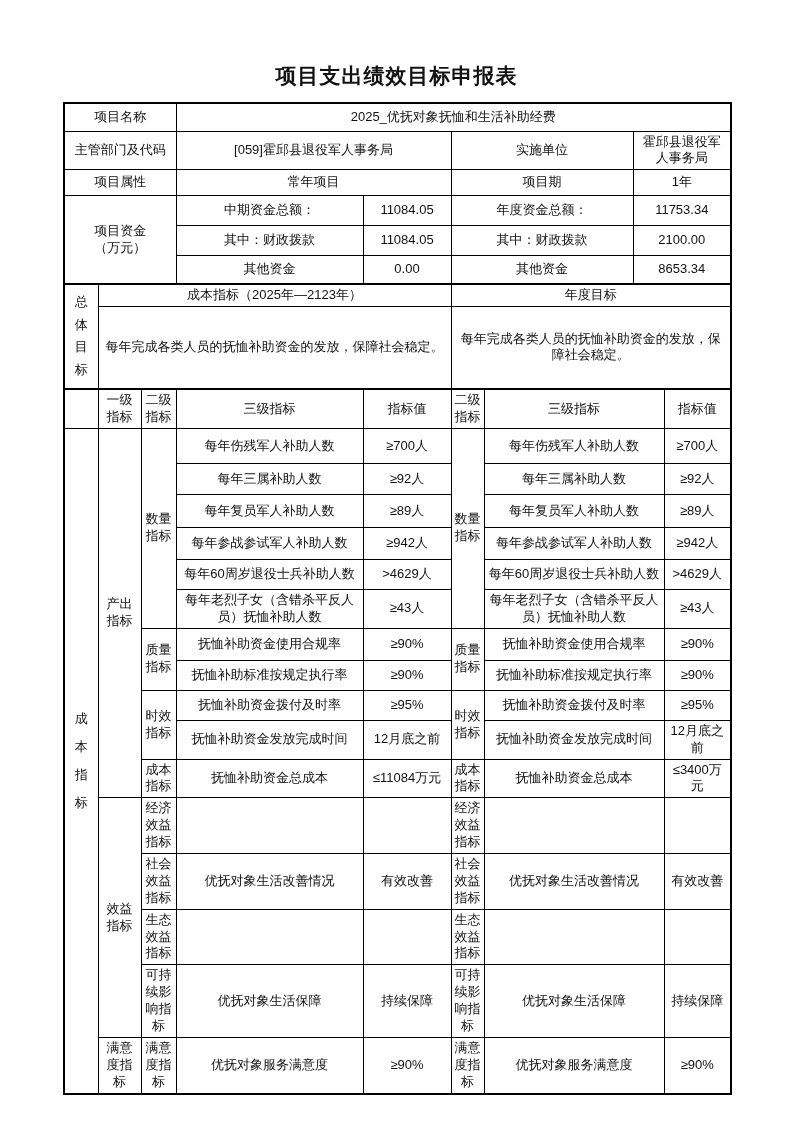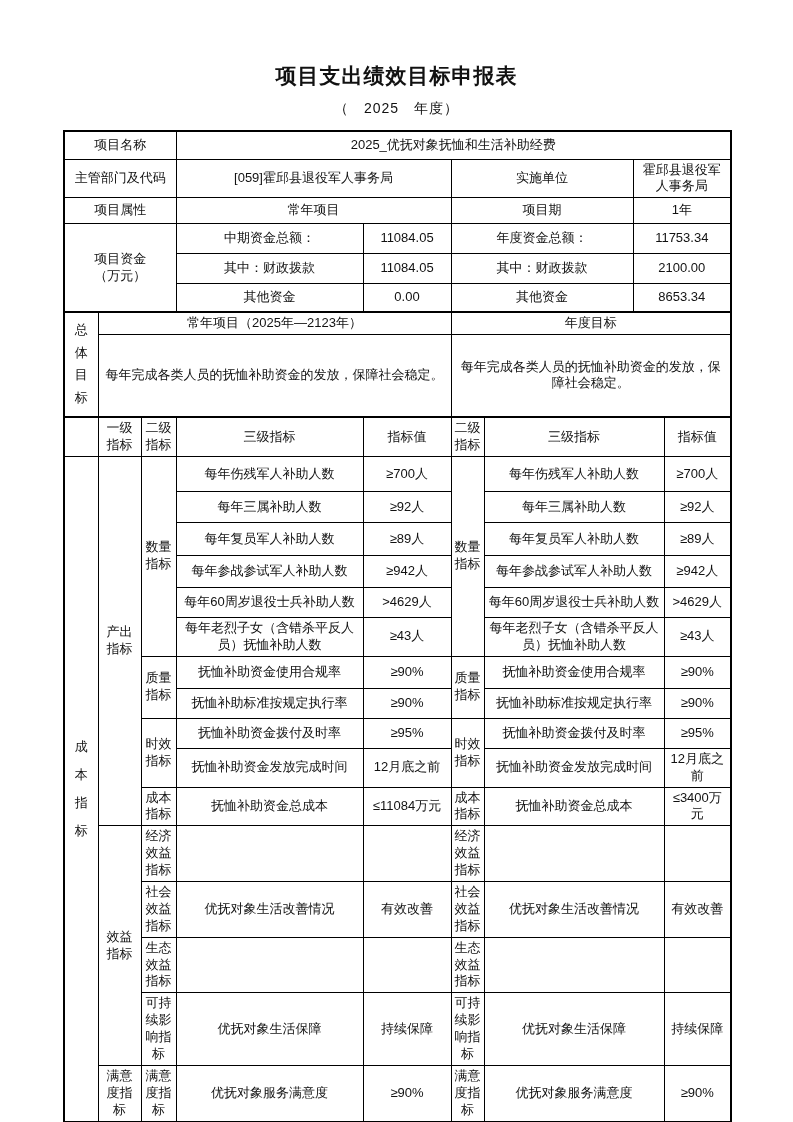--- a/index.html
+++ b/index.html
@@ -68,21 +68,20 @@
   td.l2cell{word-break:break-all;line-height:1.35;padding:2px 2px;}
   td.l3{word-break:break-all;line-height:1.4;}
   td.val{word-break:break-all;line-height:1.35;}
 </style>
 </head>
 <body>
 
 <div class="page">
 
   <h1 class="title">项目支出绩效目标申报表</h1>
-  <div class="subtitle">（　2025　年度）</div>
 
   <table class="form">
     <colgroup>
       <col style="width:34px">
         <col style="width:43px">
         <col style="width:35px">
       <col style="width:187px">
         <col style="width:88px">
         <col style="width:33px">
       <col style="width:149px">
@@ -126,21 +125,21 @@
       <td>其他资金</td>
       <td class="fund-val">0.00</td>
       <td colspan="2">其他资金</td>
       <td colspan="2" class="fund-val">8653.34</td>
     </tr>
 
     <tr style="height:22px" class="thick-top">
       <td rowspan="2" class="vert-cell">
         <span class="vtext vt-overall">总体目标</span>
       </td>
-      <td colspan="4">常年项目（2025年—2123年）</td>
+      <td colspan="4">成本指标（2025年—2123年）</td>
       <td colspan="4">年度目标</td>
     </tr>
     <tr style="height:83px">
       <td colspan="4" class="goal-text">每年完成各类人员的抚恤补助资金的发放，保障社会稳定。</td>
       <td colspan="4" class="goal-text">每年完成各类人员的抚恤补助资金的发放，保障社会稳定。</td>
     </tr>
 
     <tr style="height:33px" class="thick-top">
       <td></td>
       <td class="hd">一级指标</td>

